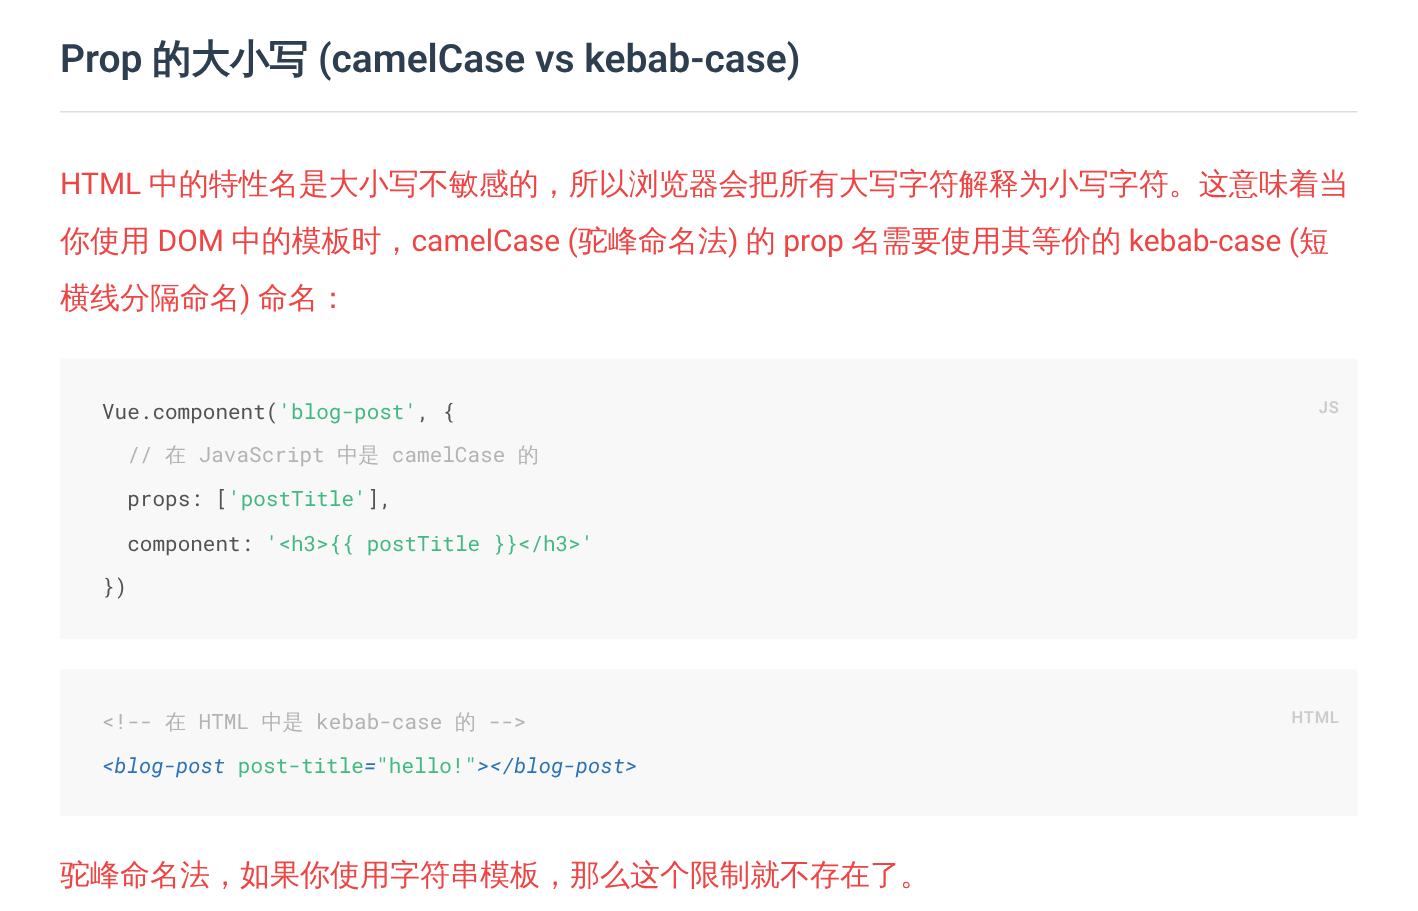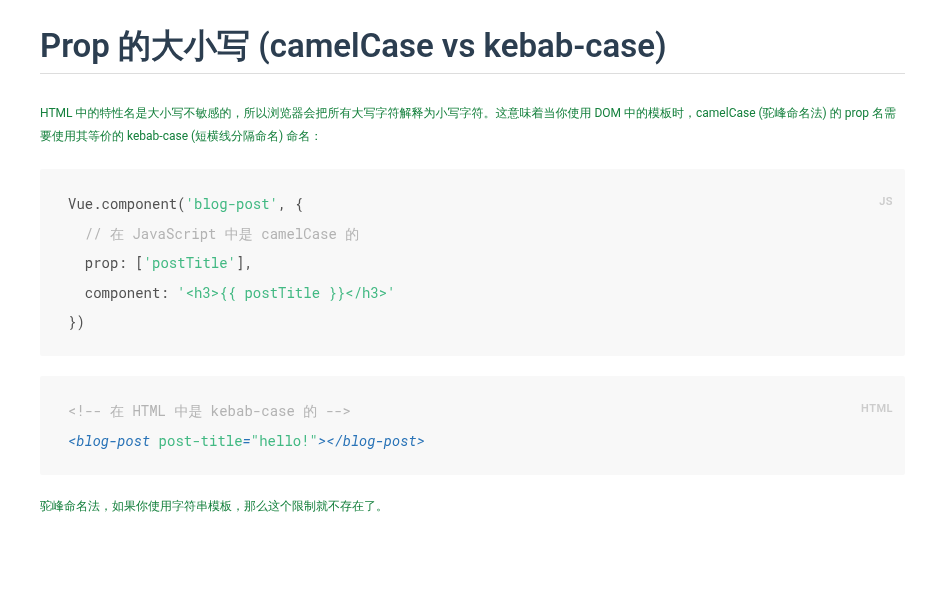--- a/index.html
+++ b/index.html
@@ -6,29 +6,30 @@
     body {
       font-family: -apple-system, BlinkMacSystemFont, "Segoe UI", Roboto, "Helvetica Neue", Arial, "PingFang SC", "Microsoft YaHei", sans-serif;
       color: #34495e;
       background: #fff;
       padding: 20px 40px;
       width: 945px;
       font-size: 16px;
       line-height: 1.6;
     }
     h2 {
-      font-size: 33px;
+      font-size: 26px;
       font-weight: 600;
       color: #2c3e50;
+      padding-bottom: 12px;
       border-bottom: 1px solid #ddd;
       margin-bottom: 28px;
     }
     p {
-      color: #15803d;
-      font-size: 12px;
+      color: #ef4444;
+      font-size: 20px;
       line-height: 1.9;
       margin-bottom: 22px;
     }
     .code-block {
       position: relative;
       background: #f8f8f8;
       padding: 20px 28px;
       margin-bottom: 20px;
       border-radius: 2px;
     }
@@ -58,21 +59,21 @@
 <body>
 
 <h2>Prop 的大小写 (camelCase vs kebab-case)</h2>
 
 <p>HTML 中的特性名是大小写不敏感的，所以浏览器会把所有大写字符解释为小写字符。这意味着当你使用 DOM 中的模板时，camelCase (驼峰命名法) 的 prop 名需要使用其等价的 kebab-case (短横线分隔命名) 命名：</p>
 
 <div class="code-block">
   <span class="lang">JS</span>
   <pre><span>Vue.component(</span><span class="tk-str">'blog-post'</span><span>, {</span>
   <span class="tk-com">// 在 JavaScript 中是 camelCase 的</span>
-  <span>prop: [</span><span class="tk-str">'postTitle'</span><span>],</span>
+  <span>props: [</span><span class="tk-str">'postTitle'</span><span>],</span>
   <span>component: </span><span class="tk-str">'&lt;h3&gt;{{ postTitle }}&lt;/h3&gt;'</span>
 <span>})</span></pre>
 </div>
 
 <div class="code-block">
   <span class="lang">HTML</span>
   <pre><span class="tk-com">&lt;!-- 在 HTML 中是 kebab-case 的 --&gt;</span>
 <span class="tk-tag"><span>&lt;</span><span>blog-post</span></span><span> </span><span class="tk-attr">post-title</span><span class="tk-tag">=</span><span class="tk-str">"hello!"</span><span class="tk-tag">&gt;</span><span class="tk-tag"><span>&lt;/</span><span>blog-post</span><span>&gt;</span></span></pre>
 </div>
 

